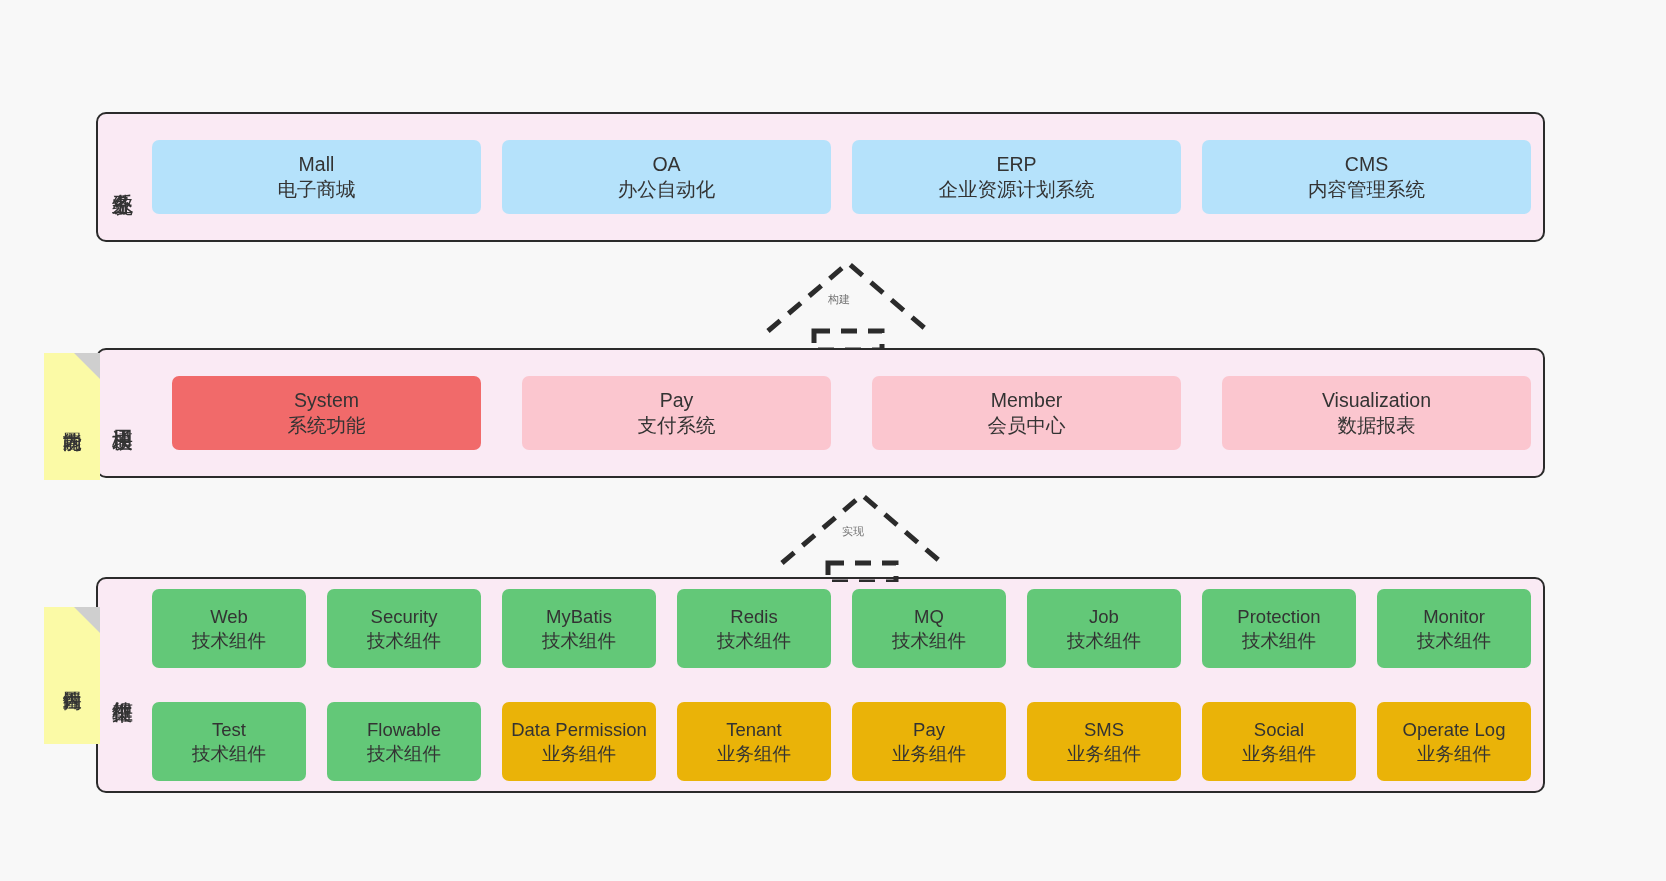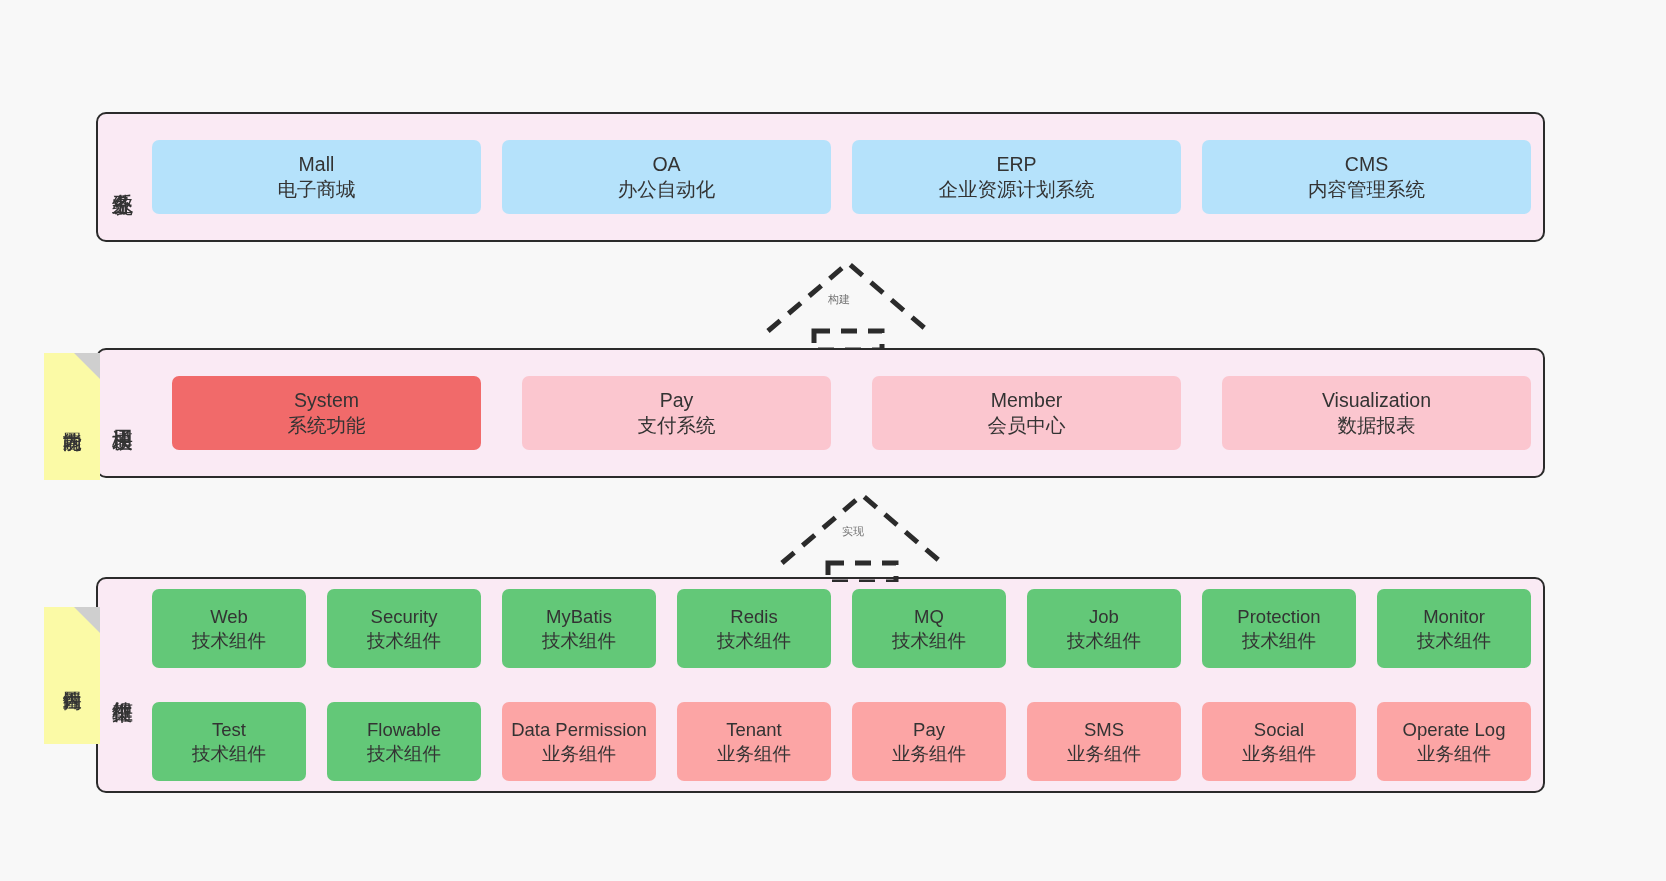--- a/index.html
+++ b/index.html
@@ -120,21 +120,21 @@
   #band-framework .band-body {
     gap: 13px;
     padding: 10px 12px 10px 6px;
     justify-content: space-between;
   }
   #band-framework .cell {
     height: 79px;
     font-size: 18.5px;
   }
   .c-strong-green { background: #63c878; }
-  .c-soft-green   { background: #fca5a5; }
+  .c-soft-green   { background: #eab308; }
 
   
   .note {
     position: absolute;
     box-sizing: border-box;
     background: #fbfaa6;
     display: flex;
     align-items: center;
     justify-content: center;
     font-size: 19px;

